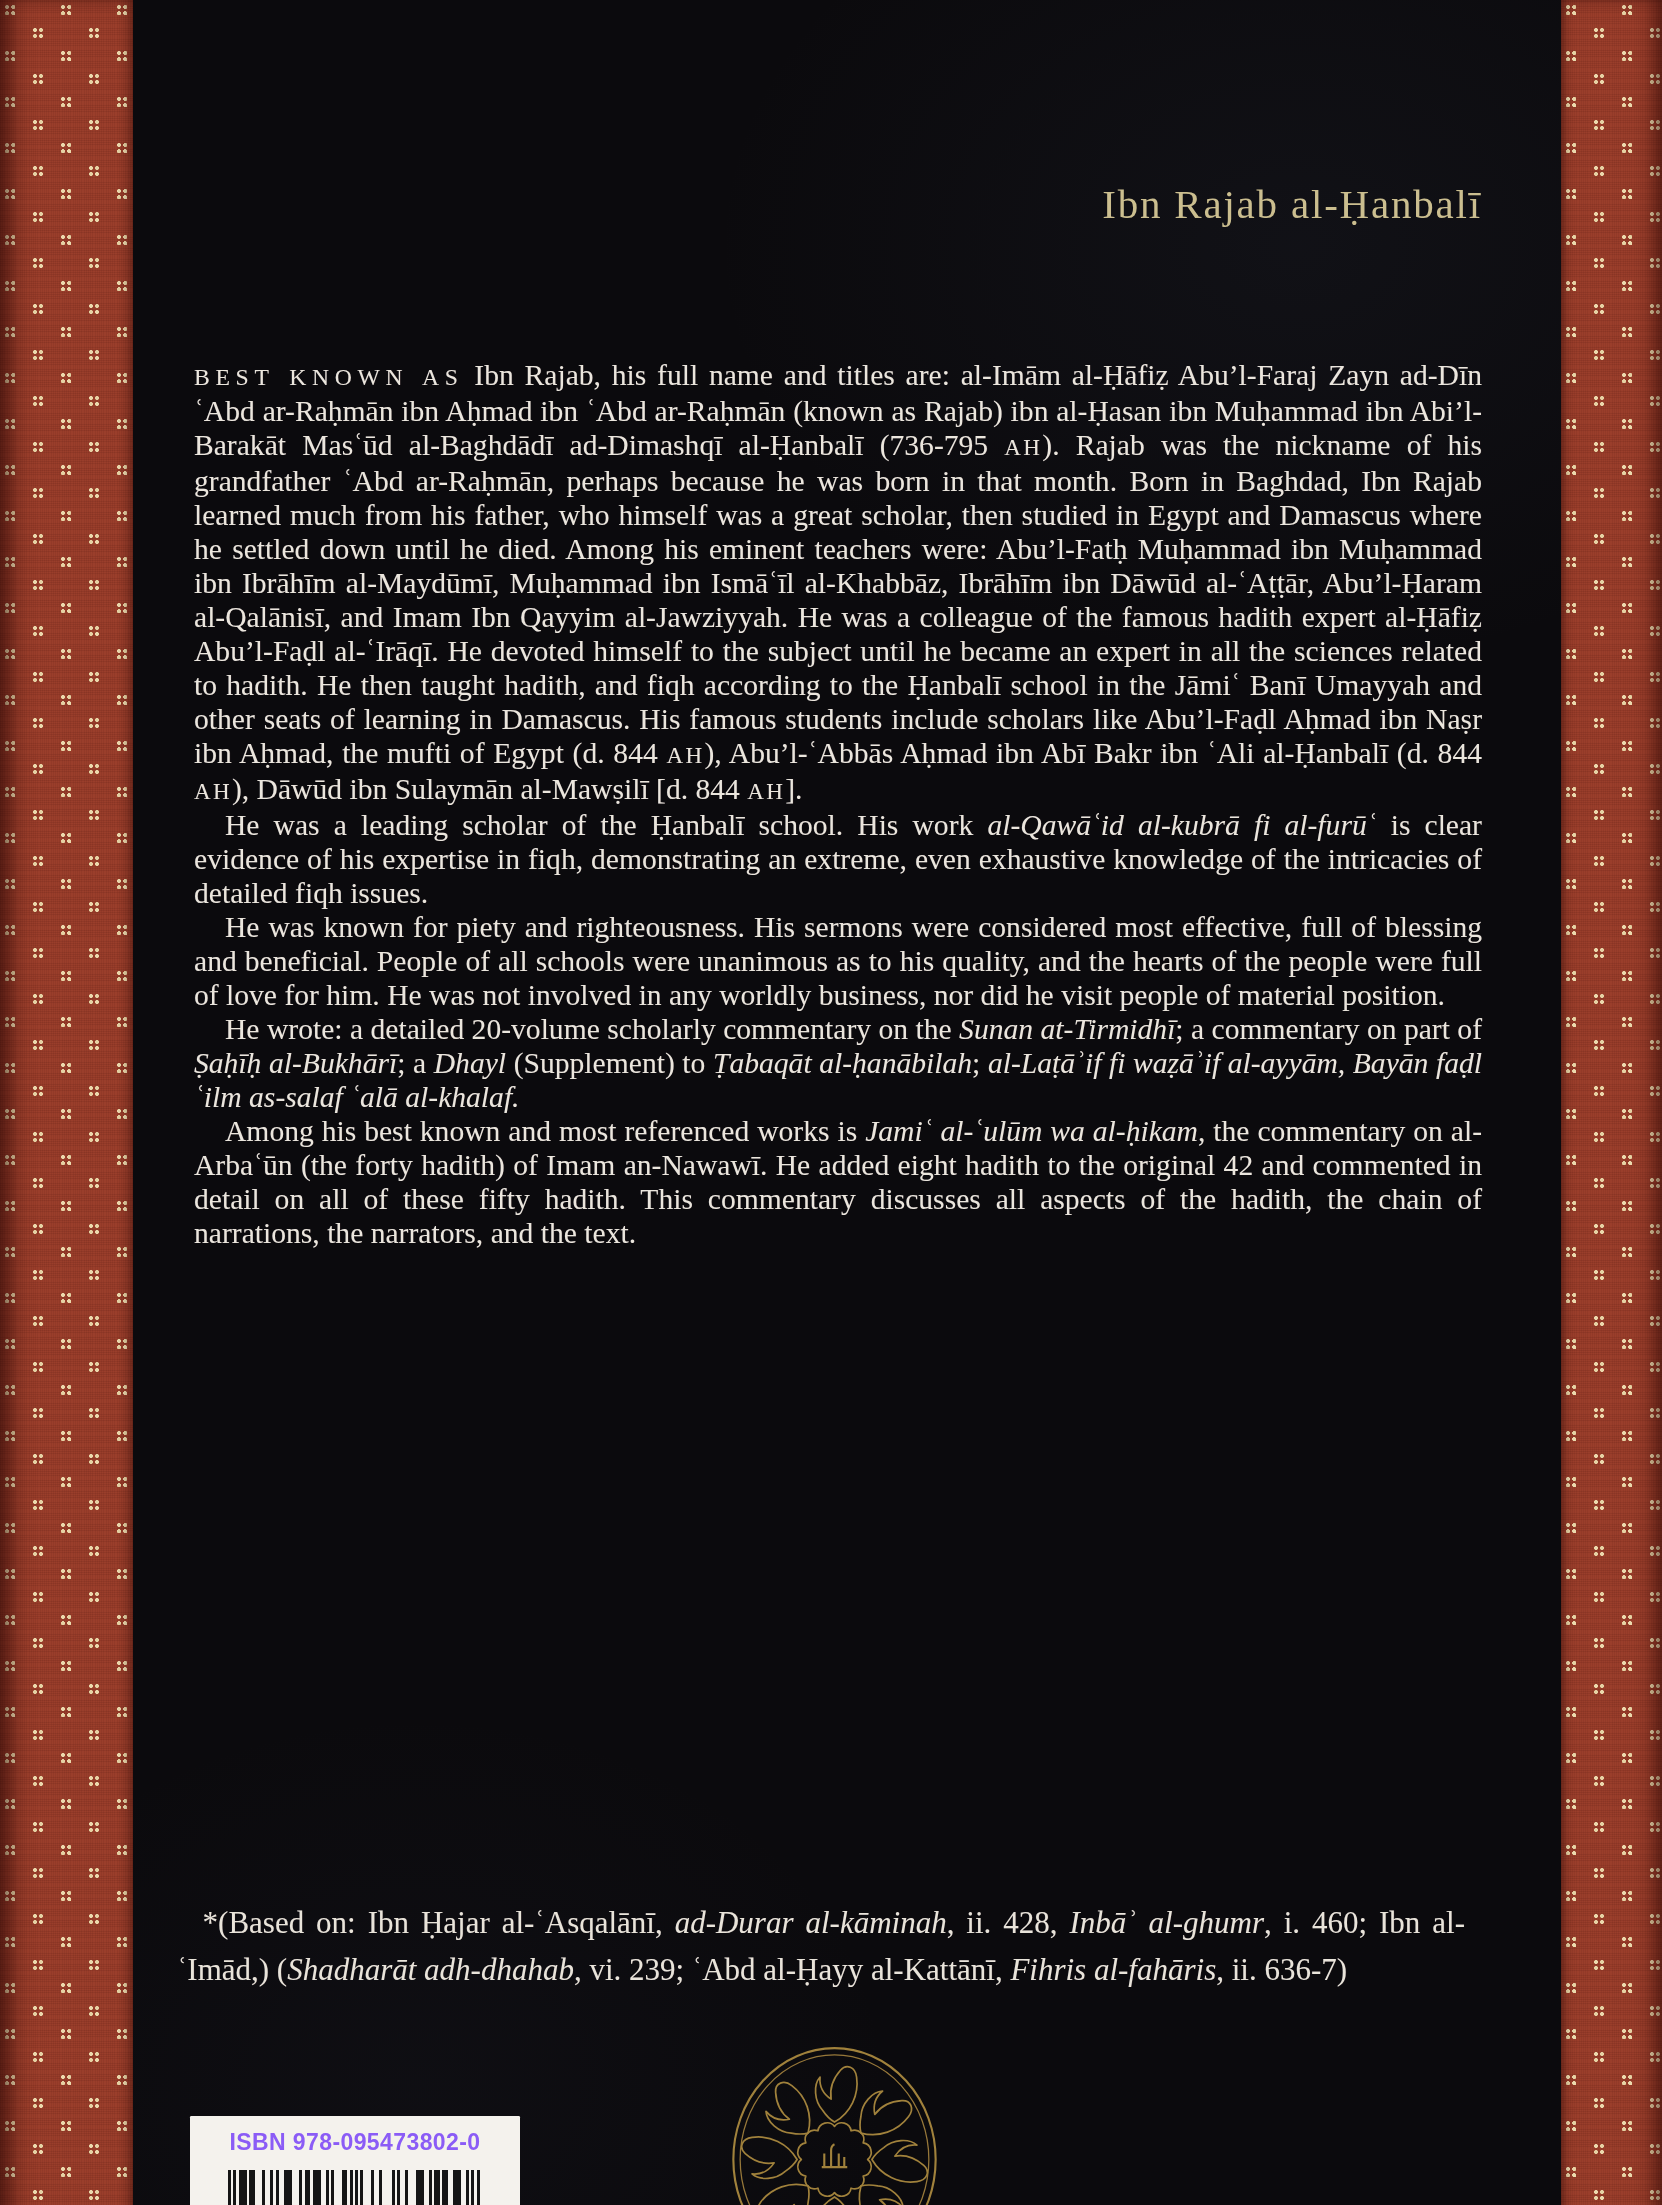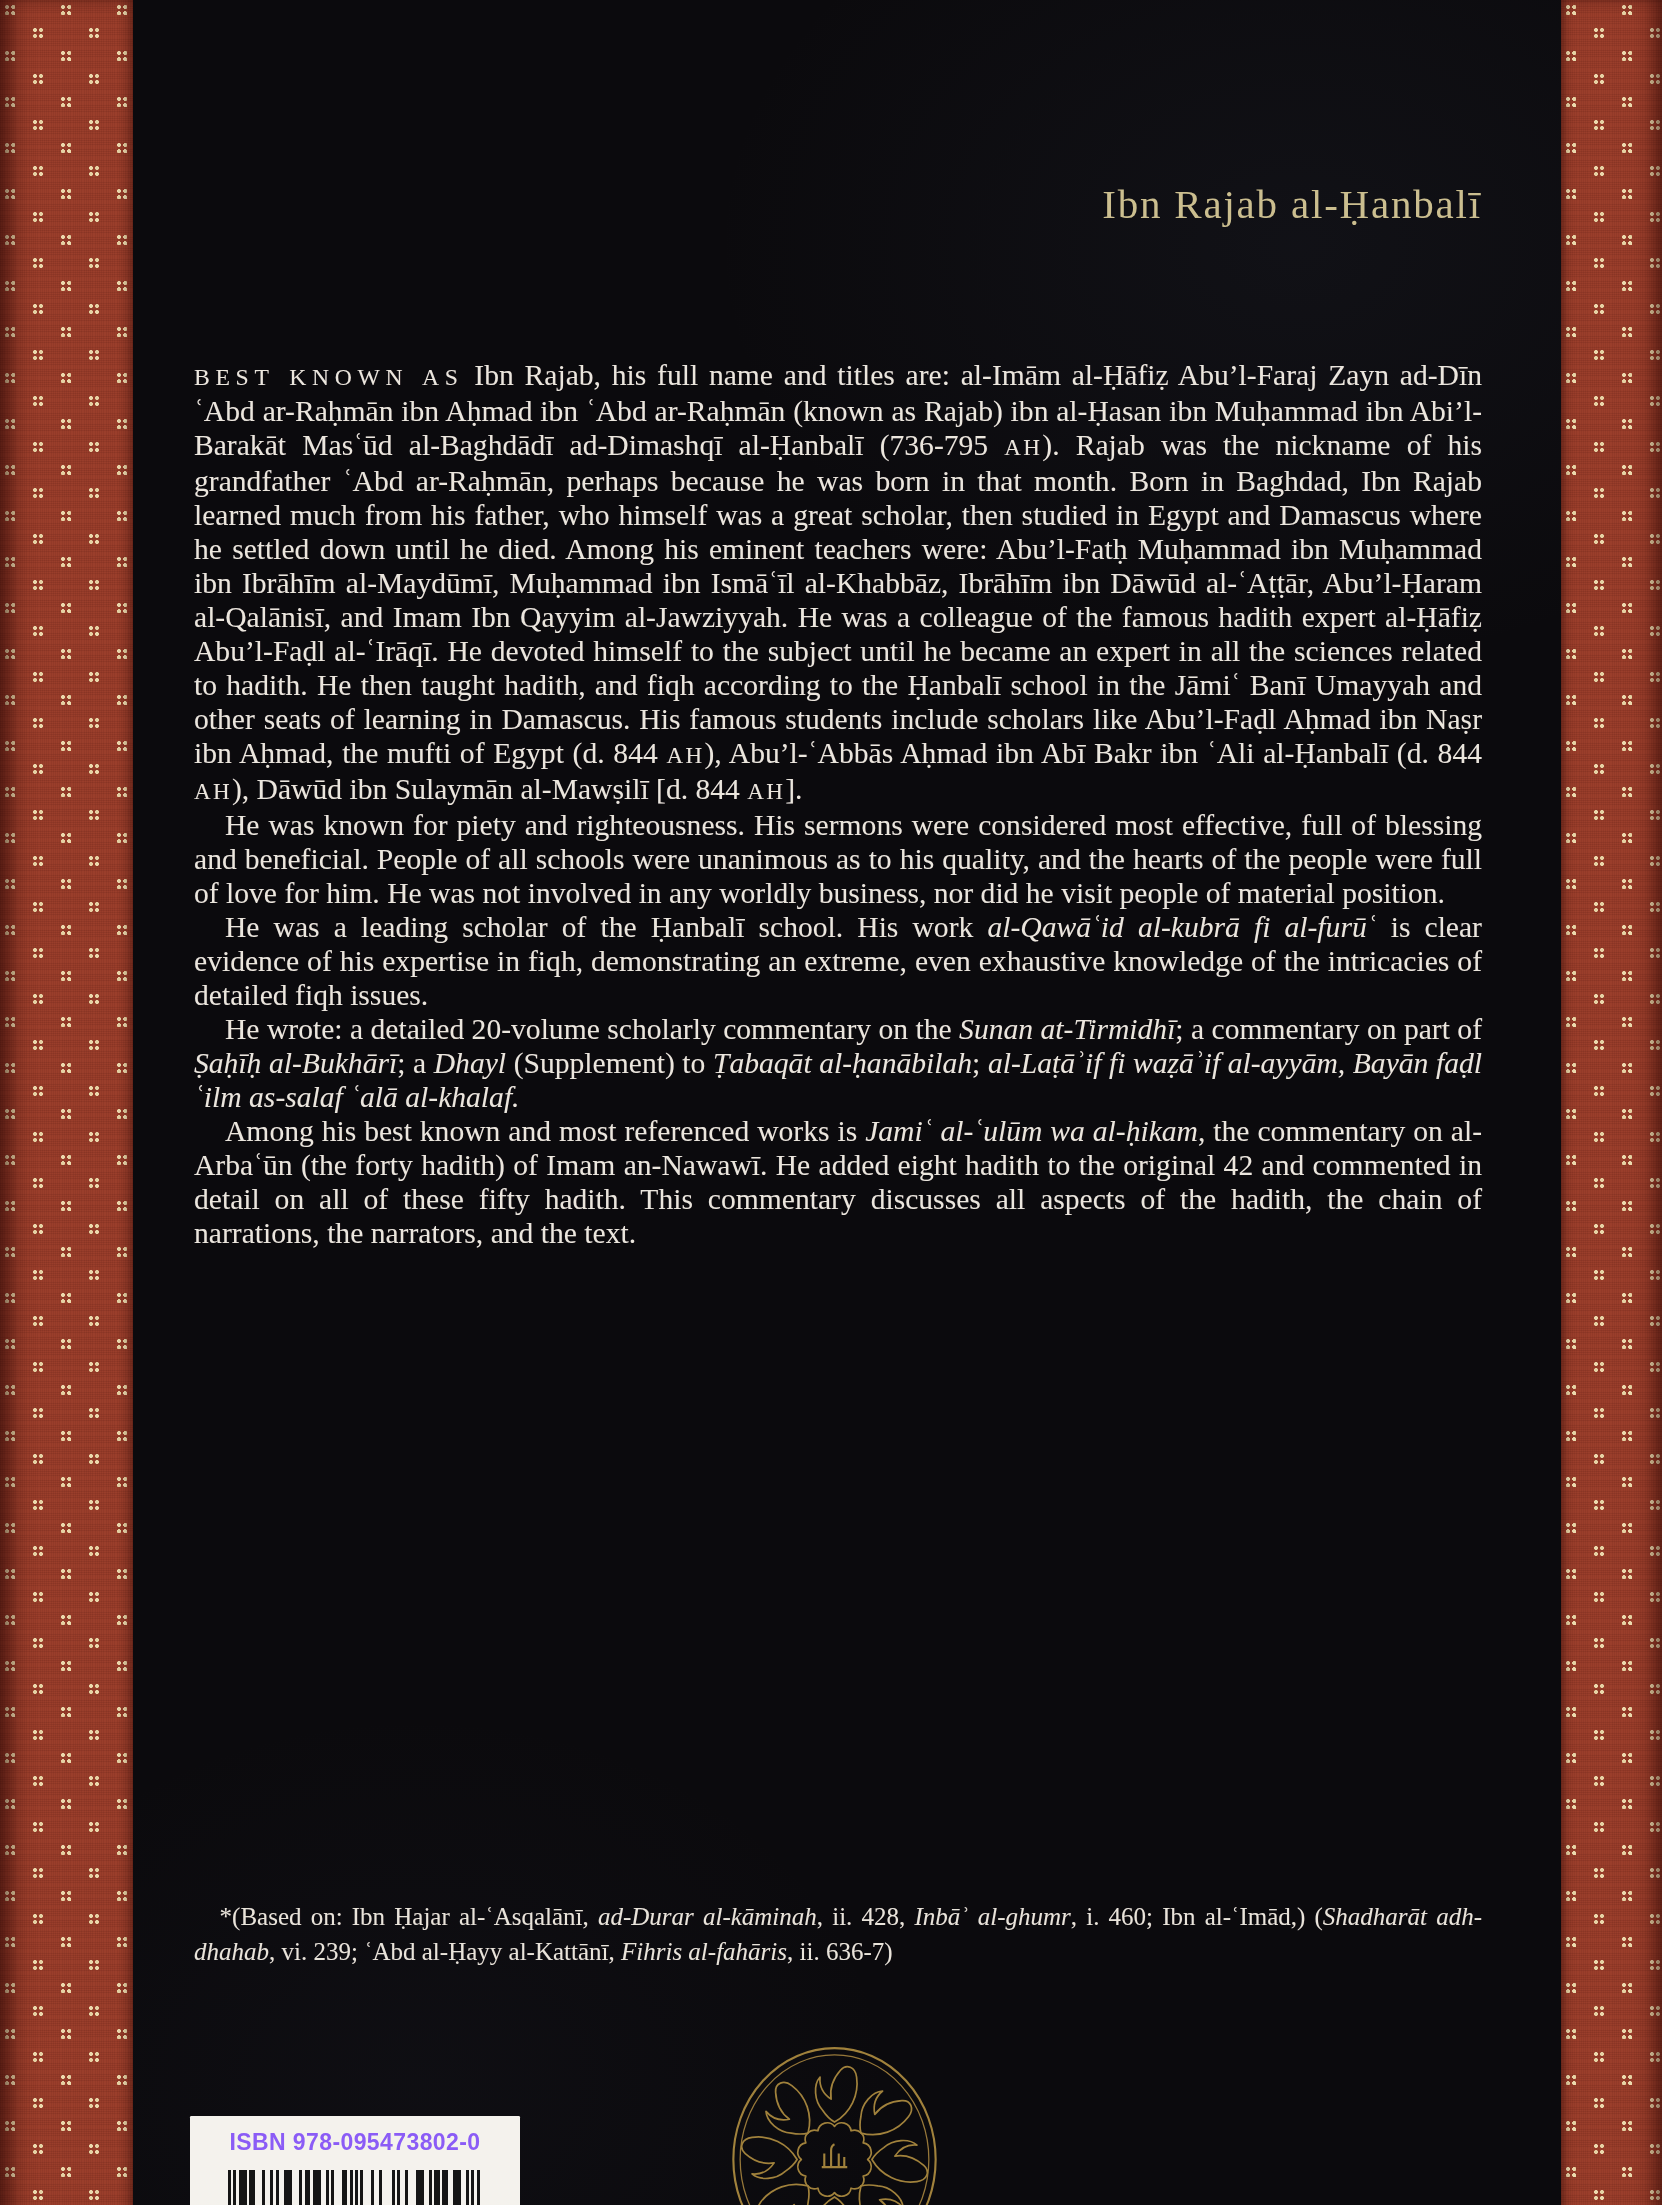--- a/index.html
+++ b/index.html
@@ -49,22 +49,22 @@
     color:#ebe6dd;
     text-shadow:0.4px 0 0 rgba(255,170,170,.12), -0.4px 0 0 rgba(170,200,255,.10);
   }
   .body-text p{margin:0;}
   .body-text p.ind{text-indent:31px;}
   .it{font-style:italic;}
   .sc{font-size:.78em;letter-spacing:.1em;}
   .scs{font-size:.8em;letter-spacing:.24em;}
   
   .footnote{
-    position:absolute;left:194px;top:1899px;width:1288px;
-    font-size:25px;line-height:35px;text-align:justify;text-indent:25.6px;
+    position:absolute;left:177px;top:1899px;width:1288px;
+    font-size:31px;line-height:47px;text-align:justify;text-indent:25.6px;
     color:#e9e4da;
     text-shadow:0.4px 0 0 rgba(255,170,170,.12), -0.4px 0 0 rgba(170,200,255,.10);
   }
   
   .barcode-label{
     position:absolute;left:190px;top:2116px;width:330px;height:238px;
     background:#f4f2ed;border-radius:1.3px;
   }
   .barcode-label::after{
     content:"";position:absolute;left:0;right:0;bottom:0;height:2.6px;
@@ -88,22 +88,22 @@
 
 <div class="cover">
 
   <div class="border border-left"></div>
   <div class="border border-right"></div>
 
   <div class="title">Ibn Rajab al-Ḥanbalī</div>
 
   <div class="body-text">
       <p class=""><span class="scs">BEST KNOWN AS</span><span> Ibn Rajab, his full name and titles are: al-Imām al-Ḥāfiẓ Abu’l-Faraj Zayn ad-Dīn ʿAbd ar-Raḥmān ibn Aḥmad ibn ʿAbd ar-Raḥmān (known as Rajab) ibn al-Ḥasan ibn Muḥammad ibn Abi’l-Barakāt Masʿūd al-Baghdādī ad-Dimashqī al-Ḥanbalī (736-795 </span><span class="sc">AH</span><span>). Rajab was the nickname of his grandfather ʿAbd ar-Raḥmān, perhaps because he was born in that month. Born in Baghdad, Ibn Rajab learned much from his father, who himself was a great scholar, then studied in Egypt and Damascus where he settled down until he died. Among his eminent teachers were: Abu’l-Fatḥ Muḥammad ibn Muḥammad ibn Ibrāhīm al-Maydūmī, Muḥammad ibn Ismāʿīl al-Khabbāz, Ibrāhīm ibn Dāwūd al-ʿAṭṭār, Abu’l-Ḥaram al-Qalānisī, and Imam Ibn Qayyim al-Jawziyyah. He was a colleague of the famous hadith expert al-Ḥāfiẓ Abu’l-Faḍl al-ʿIrāqī. He devoted himself to the subject until he became an expert in all the sciences related to hadith. He then taught hadith, and fiqh according to the Ḥanbalī school in the Jāmiʿ Banī Umayyah and other seats of learning in Damascus. His famous students include scholars like Abu’l-Faḍl Aḥmad ibn Naṣr ibn Aḥmad, the mufti of Egypt (d. 844 </span><span class="sc">AH</span><span>), Abu’l-ʿAbbās Aḥmad ibn Abī Bakr ibn ʿAli al-Ḥanbalī (d. 844 </span><span class="sc">AH</span><span>), Dāwūd ibn Sulaymān al-Mawṣilī [d. 844 </span><span class="sc">AH</span><span>].</span></p>
+      <p class="ind"><span>He was a leading scholar of the Ḥanbalī school. His work </span><span class="it">al-Qawāʿid al-kubrā fi al-furūʿ</span><span> is clear evidence of his expertise in fiqh, demonstrating an extreme, even exhaustive knowledge of the intricacies of detailed fiqh issues.</span></p>
       <p class="ind"><span>He was known for piety and righteousness. His sermons were considered most effective, full of blessing and beneficial. People of all schools were unanimous as to his quality, and the hearts of the people were full of love for him. He was not involved in any worldly business, nor did he visit people of material position.</span></p>
-      <p class="ind"><span>He was a leading scholar of the Ḥanbalī school. His work </span><span class="it">al-Qawāʿid al-kubrā fi al-furūʿ</span><span> is clear evidence of his expertise in fiqh, demonstrating an extreme, even exhaustive knowledge of the intricacies of detailed fiqh issues.</span></p>
       <p class="ind"><span>He wrote: a detailed 20-volume scholarly commentary on the </span><span class="it">Sunan at-Tirmidhī</span><span>; a commentary on part of </span><span class="it">Ṣaḥīḥ al-Bukhārī</span><span>; a </span><span class="it">Dhayl</span><span> (Supplement) to </span><span class="it">Ṭabaqāt al-ḥanābilah</span><span>; </span><span class="it">al-Laṭāʾif fi waẓāʾif al-ayyām, Bayān faḍl ʿilm as-salaf ʿalā al-khalaf.</span></p>
       <p class="ind"><span>Among his best known and most referenced works is </span><span class="it">Jamiʿ al-ʿulūm wa al-ḥikam</span><span>, the commentary on al-Arbaʿūn (the forty hadith) of Imam an-Nawawī. He added eight hadith to the original 42 and commented in detail on all of these fifty hadith. This commentary discusses all aspects of the hadith, the chain of narrations, the narrators, and the text.</span></p>
     </div>
 
   <div class="footnote"><span>*(Based on: Ibn Ḥajar al-ʿAsqalānī, </span><span class="it">ad-Durar al-kāminah</span><span>, ii. 428, </span><span class="it">Inbāʾ al-ghumr</span><span>, i. 460; Ibn al-ʿImād,) (</span><span class="it">Shadharāt adh-dhahab</span><span>, vi. 239; ʿAbd al-Ḥayy al-Kattānī, </span><span class="it">Fihris al-fahāris</span><span>, ii. 636-7)</span></div>
 
   <div class="barcode-label">
     <div class="isbn-text">ISBN 978-095473802-0</div>
     <div class="bars">
         <div class="m tall" style="left: 0px;"></div>

